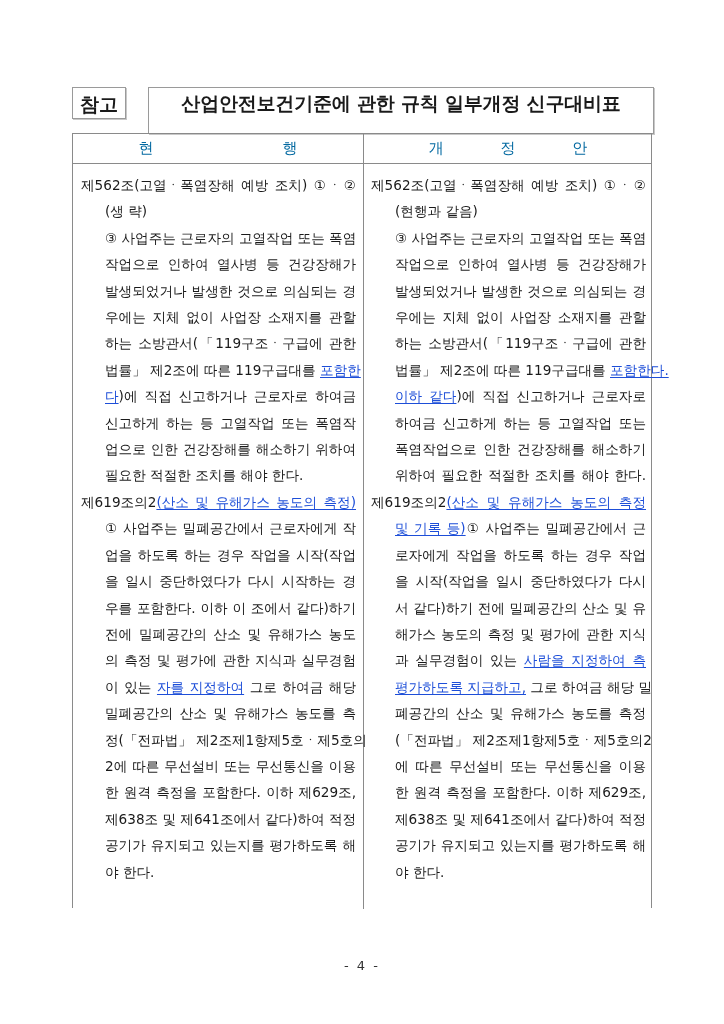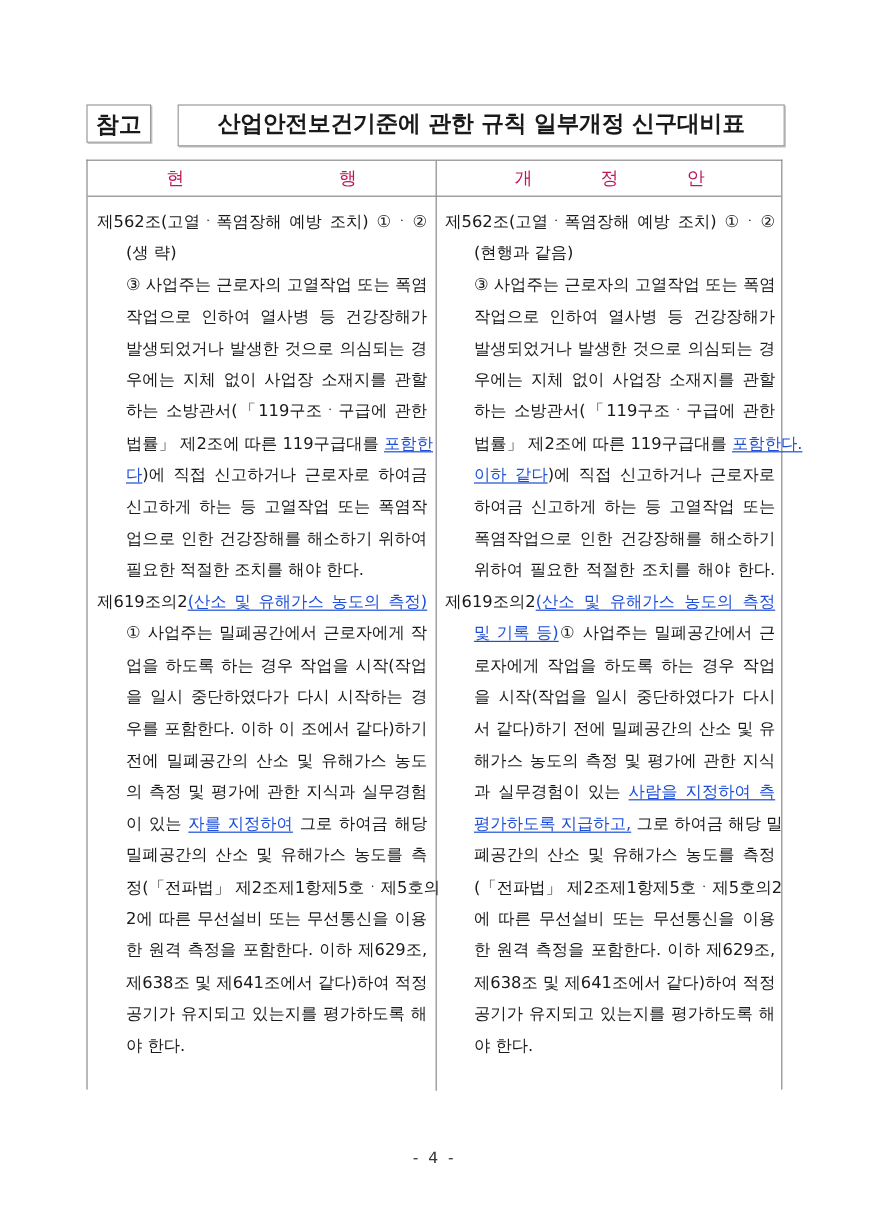--- a/index.html
+++ b/index.html
@@ -8,37 +8,37 @@
     font-family: "DejaVu Sans", "Liberation Sans", sans-serif;
     color: #1a1a1a;
   }
   .ref-box {
     position: absolute; left: 72px; top: 87px; width: 54px; height: 32px;
     border: 1px solid #9a9a9a; box-shadow: 1px 1px 0 #c8c8c8;
     font-weight: bold; font-size: 19px; line-height: 32px; text-align: center;
     box-sizing: border-box;
   }
   .title-box {
-    position: absolute; left: 148px; top: 87px; width: 506px; height: 35px;
+    position: absolute; left: 148px; top: 87px; width: 506px; height: 47px;
     border: 1px solid #9a9a9a; box-shadow: 1px 1px 0 #c8c8c8;
     font-weight: bold; font-size: 19px; line-height: 31px; text-align: center;
     box-sizing: border-box; letter-spacing: -0.2px;
   }
   .table {
     position: absolute; left: 72px; top: 133px; width: 580px; height: 775px;
     border-left: 1px solid #8a8a8a; border-right: 1px solid #8a8a8a; border-top: 1px solid #8a8a8a;
     box-sizing: border-box;
   }
   .head-row {
     position: absolute; left: 0; top: 0; width: 100%; height: 30px;
     border-bottom: 1px solid #8a8a8a; box-sizing: border-box;
   }
   .head-cell {
     position: absolute; top: 0; height: 29px; line-height: 29px;
-    text-align: center; font-size: 15px; color: #be185d;
+    text-align: center; font-size: 15px; color: #0369a1;
   }
   .head-left { left: 0; width: 290px; letter-spacing: 62px; text-indent: 62px; }
   .head-right { left: 291px; width: 288px; letter-spacing: 26px; text-indent: 26px; }
   .divider {
     position: absolute; left: 290px; top: 0; width: 1px; height: 775px; background: #8a8a8a;
   }
   .col {
     position: absolute; top: 38px; font-size: 13.6px; line-height: 26.4px;
     text-align: justify; text-align-last: auto;
   }

